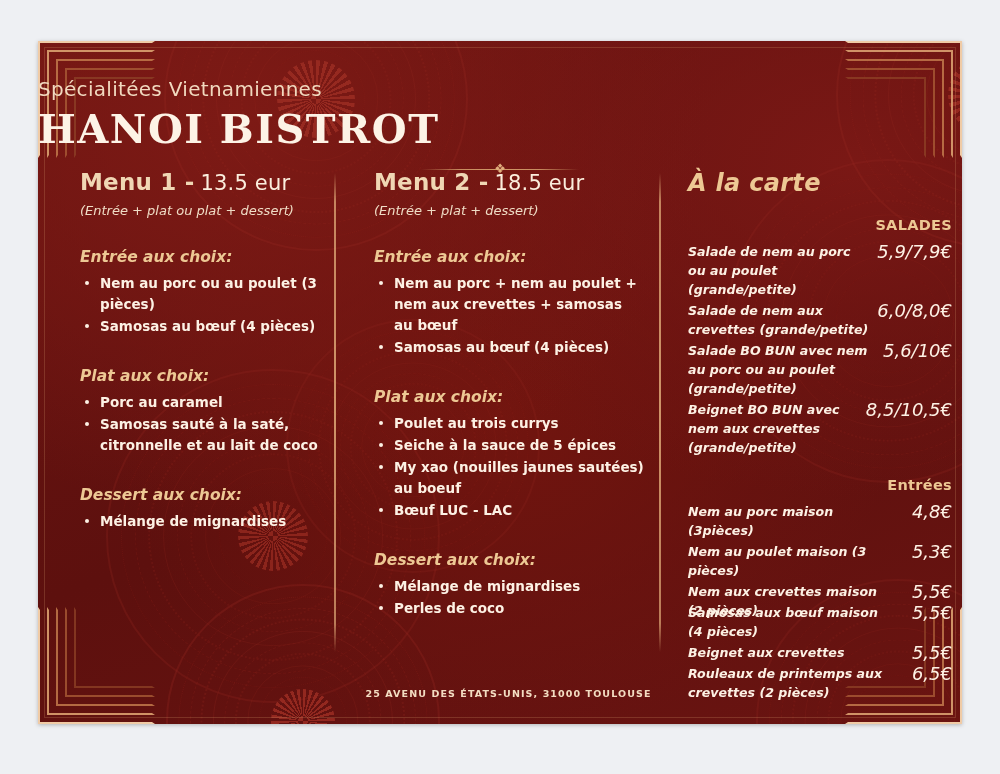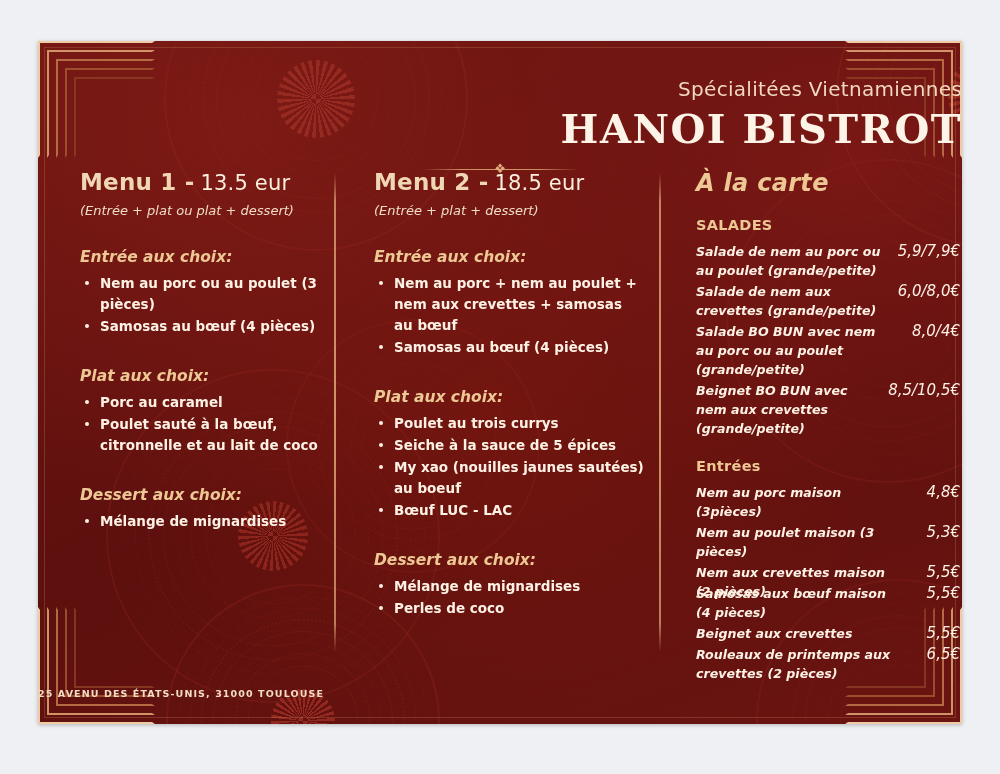--- a/index.html
+++ b/index.html
@@ -95,21 +95,21 @@
     position: absolute;
     left: 6px; top: 6px; right: 6px; bottom: 6px;
     border: 1px solid rgba(224,168,120,0.22);
     pointer-events: none;
   }
 
   
   #header {
     position: absolute;
     left: 0; right: 0; top: 36px;
-    text-align: right;
+    text-align: left;
   }
   #subtitle {
     color: #f1d9bf;
     font-size: 20px;
     letter-spacing: .3px;
     font-family: "DejaVu Sans", "Liberation Sans", sans-serif;
   }
   #restaurant-title {
     margin-top: 4px;
     color: #fdf3e6;
@@ -148,21 +148,21 @@
   
   #columns {
     position: absolute;
     left: 0; right: 0;
     top: 128px;
     bottom: 48px;
   }
   .col { position: absolute; top: 0; bottom: 0; }
   #col-menu1  { left: 42px;  width: 250px; }
   #col-menu2  { left: 336px; width: 270px; }
-  #col-carte  { left: 650px; width: 264px; margin-left: 8px; }
+  #col-carte  { left: 650px; width: 264px; }
 
   .vdivider {
     position: absolute;
     top: 4px;
     bottom: 24px;
     width: 2px;
     background: linear-gradient(to bottom,
       rgba(224,170,120,0) 0%,
       rgba(224,170,120,0.75) 6%,
       rgba(224,170,120,0.85) 50%,
@@ -232,40 +232,41 @@
     font-style: italic;
     letter-spacing: .3px;
   }
   .carte-section-title {
     color: #edc894;
     font-size: 14.5px;
     font-weight: bold;
     margin-top: 20px;
     margin-bottom: 9px;
     letter-spacing: .3px;
+    text-align: right;
   }
   .carte-list { position: relative; }
   .carte-row {
     position: relative;
     display: flex;
     align-items: flex-start;
     justify-content: space-between;
     margin-bottom: 2px;
   }
   .carte-row .name {
     color: #fdf1e4;
     font-size: 12.6px;
     font-style: italic;
     font-weight: bold;
     line-height: 19px;
     max-width: 196px;
   }
   .carte-row .price {
     color: #fdf1e4;
-    font-size: 15px;
+    font-size: 18px;
     font-style: italic;
     line-height: 19px;
     white-space: nowrap;
     padding-left: 6px;
   }
   .carte-row.overlap .name {
     max-width: 208px;
   }
   
   .overlap-line {
@@ -275,23 +276,23 @@
     font-size: 12.6px;
     font-style: italic;
     font-weight: bold;
     line-height: 19px;
     white-space: nowrap;
   }
 
   
   #footer-address {
     position: absolute;
-    left: 0; right: 0;
+    left: 17px; right: 0;
     bottom: 25px;
-    text-align: left;
+    text-align: center;
     color: #f3ddc2;
     font-size: 9.5px;
     font-weight: bold;
     letter-spacing: 1.1px;
   }
 </style>
 </head>
 <body>
 
 <div id="menu-page">
@@ -430,21 +431,21 @@
       <div class="menu-sub">(Entrée + plat ou plat + dessert)</div>
       <div id="menu1-sections">
           <div class="section-title">Entrée aux choix:</div>
           <ul class="dishes">
             <li>Nem au porc ou au poulet (3 pièces)</li>
             <li>Samosas au bœuf (4 pièces)</li>
           </ul>
           <div class="section-title">Plat aux choix:</div>
           <ul class="dishes">
             <li>Porc au caramel</li>
-            <li>Poulet sauté à la bœuf, citronnelle et au lait de coco</li>
+            <li>Samosas sauté à la saté, citronnelle et au lait de coco</li>
           </ul>
           <div class="section-title">Dessert aux choix:</div>
           <ul class="dishes">
             <li>Mélange de mignardises</li>
           </ul>
         </div>
     </div>
 
     <div class="col" id="col-menu2">
       <div class="menu-head">
@@ -480,21 +481,21 @@
           <div class="carte-row">
             <div class="name">Salade de nem au porc ou au poulet (grande/petite)</div>
             <div class="price">5,9/7,9€</div>
           </div>
           <div class="carte-row">
             <div class="name">Salade de nem aux crevettes (grande/petite)</div>
             <div class="price">6,0/8,0€</div>
           </div>
           <div class="carte-row">
             <div class="name">Salade BO BUN avec nem au porc ou au poulet (grande/petite)</div>
-            <div class="price">8,0/4€</div>
+            <div class="price">5,6/10€</div>
           </div>
           <div class="carte-row">
             <div class="name">Beignet BO BUN avec nem aux crevettes (grande/petite)</div>
             <div class="price">8,5/10,5€</div>
           </div>
         </div>
 
       <div class="carte-section-title">Entrées</div>
       <div class="carte-list" id="entrees-list">
           <div class="carte-row">

